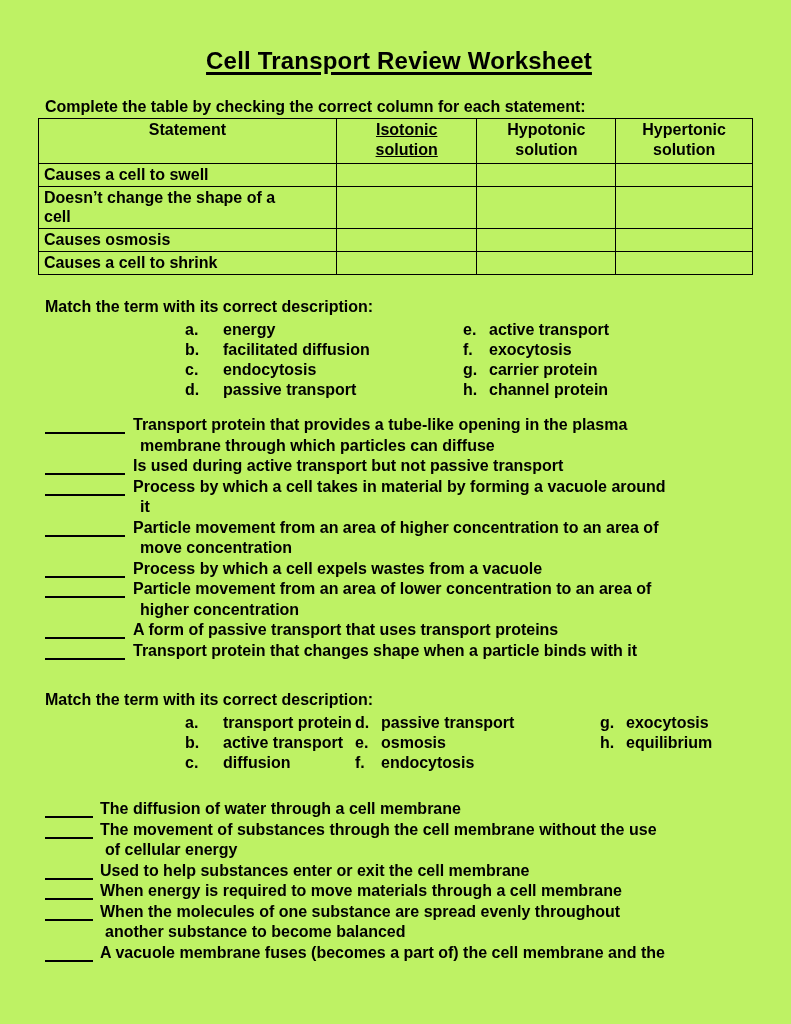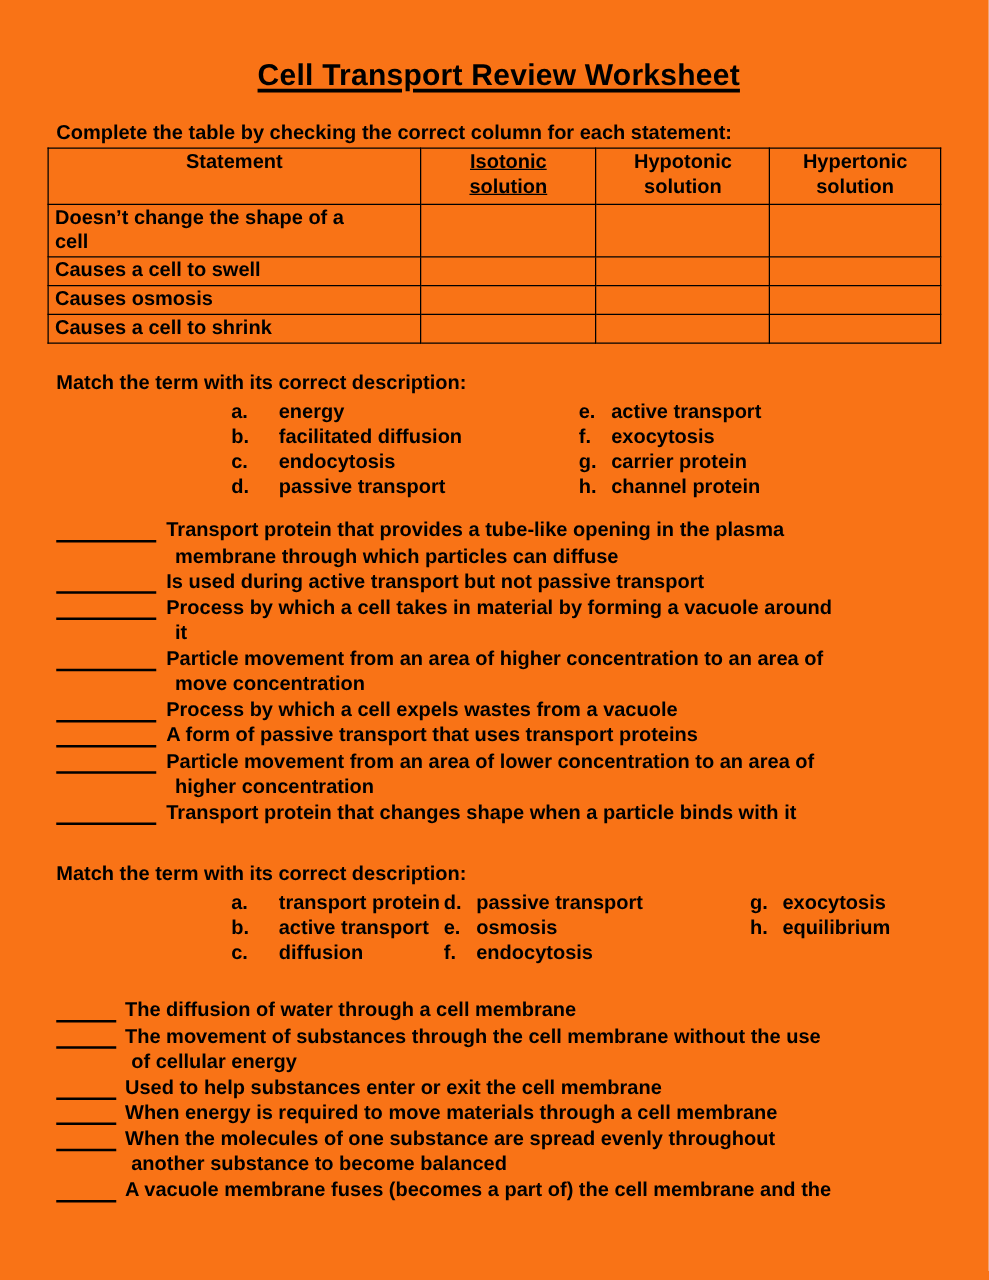--- a/index.html
+++ b/index.html
@@ -1,20 +1,20 @@
 <!DOCTYPE html>
 <html><head>
 <meta charset="utf-8">
 <style>
   html,body{margin:0;padding:0;background:#e8e8e8;}
   .page{
     position:relative;
     width:791px;height:1024px;
     margin:0 auto;
-    background:#f97316;
+    background:#bef264;
     font-family:"Liberation Sans", sans-serif;
     font-weight:700;
     color:#000;
     font-size:16px;
     box-sizing:border-box;
     padding:46px 38px 0 45px;
     overflow:hidden;
   }
   .title{
     font-size:24px;
@@ -101,33 +101,33 @@
         <th class="c-iso">Isotonic
 solution</th>
         <th class="c-hypo">Hypotonic
 solution</th>
         <th class="c-hyper">Hypertonic
 solution</th>
       </tr>
     </thead>
     <tbody>
       <tr>
+        <td class="c-statement">Causes a cell to swell</td>
+        <td class="c-iso empty"></td>
+        <td class="c-hypo empty"></td>
+        <td class="c-hyper empty"></td>
+      </tr>
+      <tr>
         <td class="c-statement">Doesn’t change the shape of a
 cell</td>
         <td class="c-iso empty"></td>
         <td class="c-hypo empty"></td>
         <td class="c-hyper empty"></td>
       </tr>
       <tr>
-        <td class="c-statement">Causes a cell to swell</td>
-        <td class="c-iso empty"></td>
-        <td class="c-hypo empty"></td>
-        <td class="c-hyper empty"></td>
-      </tr>
-      <tr>
         <td class="c-statement">Causes osmosis</td>
         <td class="c-iso empty"></td>
         <td class="c-hypo empty"></td>
         <td class="c-hyper empty"></td>
       </tr>
       <tr>
         <td class="c-statement">Causes a cell to shrink</td>
         <td class="c-iso empty"></td>
         <td class="c-hypo empty"></td>
         <td class="c-hyper empty"></td>
@@ -210,28 +210,28 @@
     </div>
     <div class="q-item">
       <span class="blank b1"></span>
       <div>
         <div class="q-line">Process by which a cell expels wastes from a vacuole</div>
       </div>
     </div>
     <div class="q-item">
       <span class="blank b1"></span>
       <div>
-        <div class="q-line">A form of passive transport that uses transport proteins</div>
-      </div>
-    </div>
-    <div class="q-item">
-      <span class="blank b1"></span>
-      <div>
         <div class="q-line">Particle movement from an area of lower concentration to an area of</div>
         <div class="q-line l2a">higher concentration</div>
+      </div>
+    </div>
+    <div class="q-item">
+      <span class="blank b1"></span>
+      <div>
+        <div class="q-line">A form of passive transport that uses transport proteins</div>
       </div>
     </div>
     <div class="q-item">
       <span class="blank b1"></span>
       <div>
         <div class="q-line">Transport protein that changes shape when a particle binds with it</div>
       </div>
     </div>
   </div>
 

